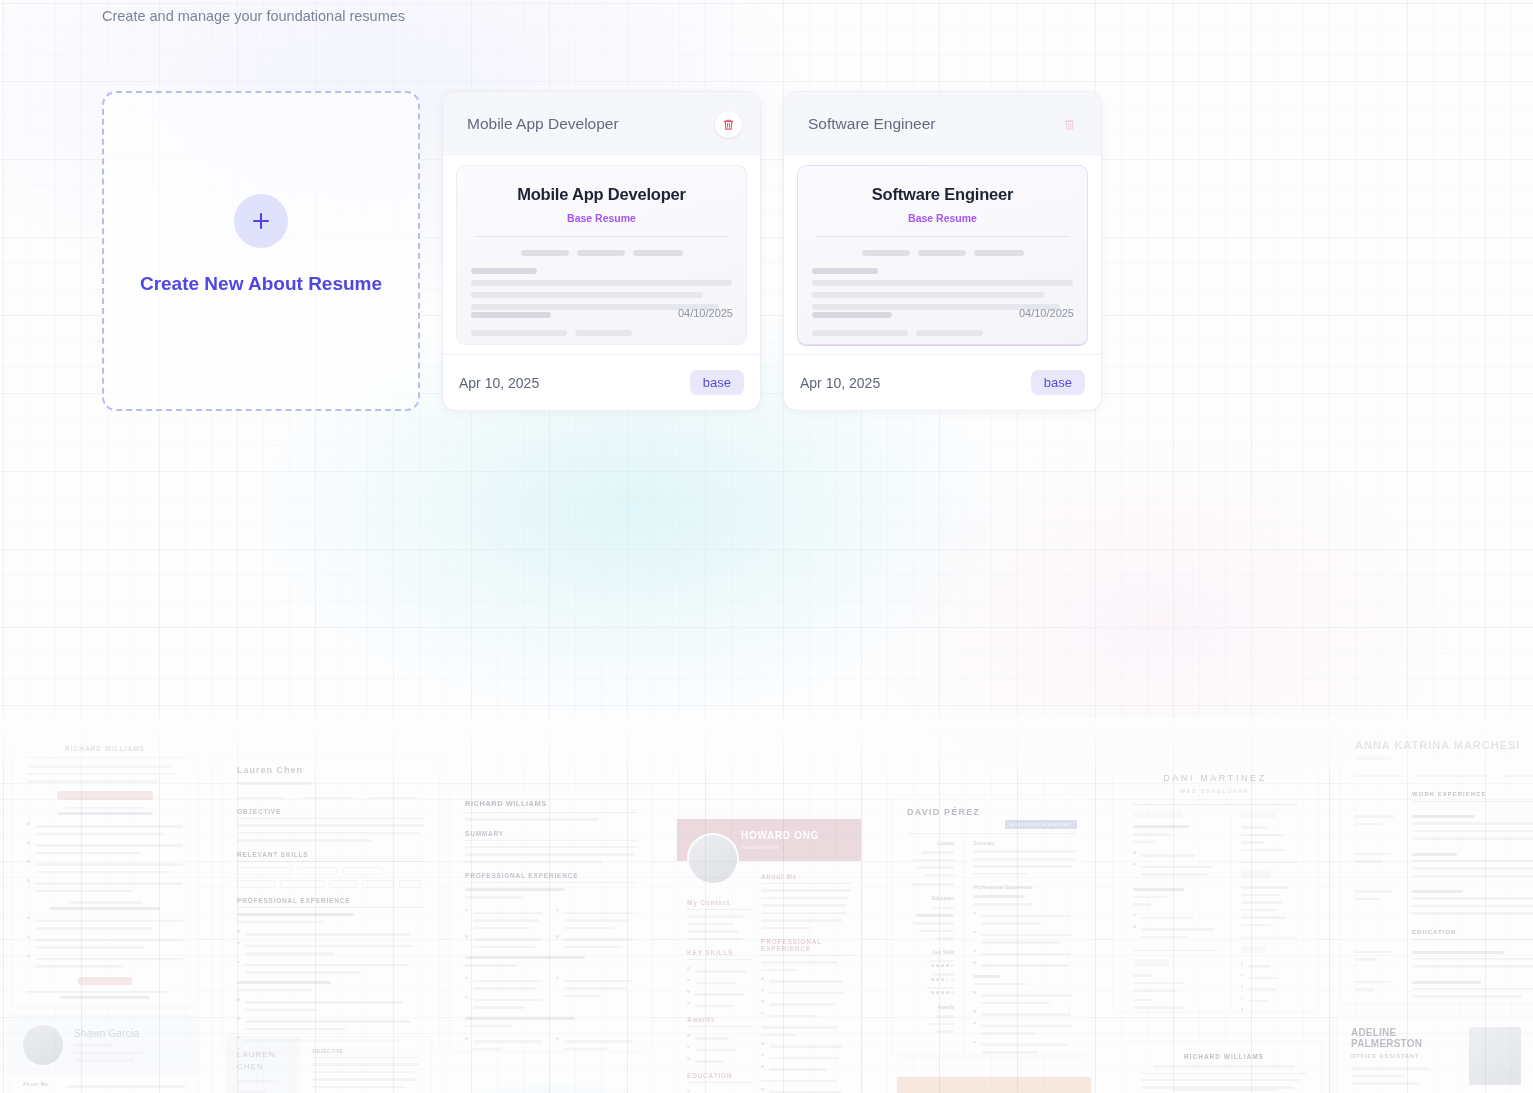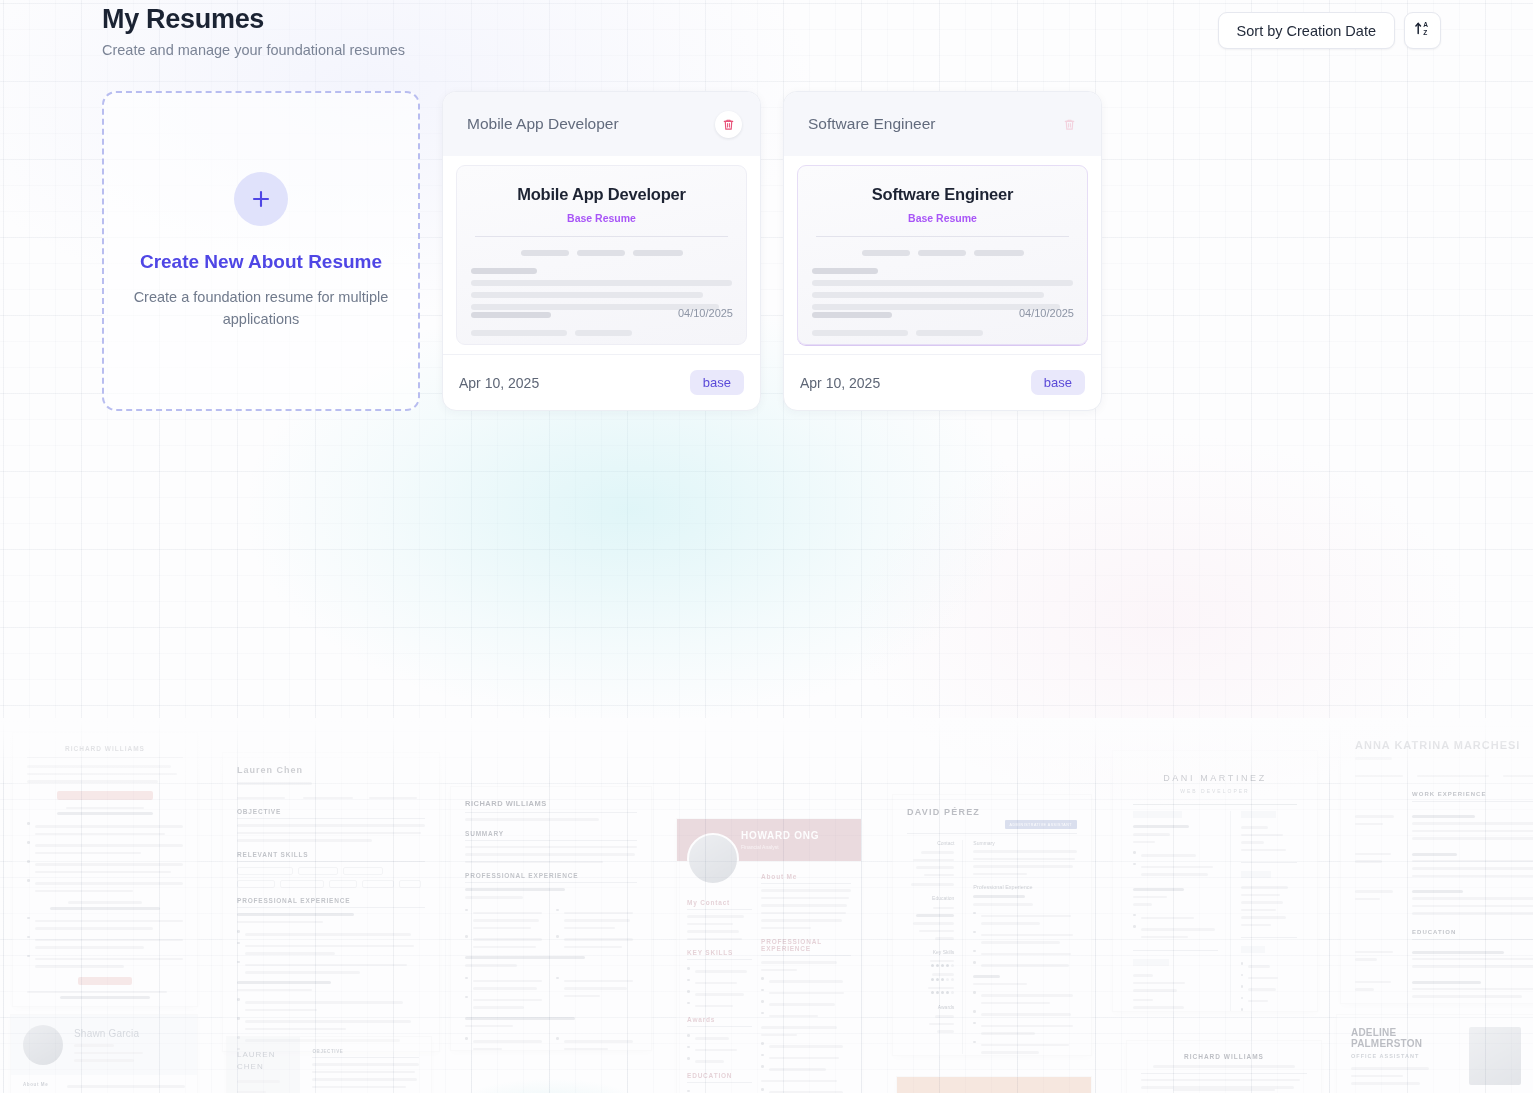--- a/index.html
+++ b/index.html
@@ -314,50 +314,33 @@
 
 <div id="root">
 
   <div class="bg-grid"></div>
   <div class="glow-top"></div>
   <div class="glow-teal"></div>
   <div class="glow-pink"></div>
 
   <div class="header">
     <div class="header-left">
-      <div class="page-title">My Resumes</div>
       <div class="page-subtitle">Create and manage your foundational resumes</div>
-    </div>
-    <div class="header-right">
-      <div class="sort-button">
-        <span>Sort by Creation Date</span>
-      </div>
-      <div class="sort-dir-button">
-        <span>
-          <svg width="17" height="17" viewBox="0 0 17 17">
-            <path d="M4.2 13.6 V3.6" stroke="#1b2333" stroke-width="1.5" fill="none" stroke-linecap="round"></path>
-            <path d="M1.9 6 L4.2 3.4 L6.5 6" stroke="#1b2333" stroke-width="1.5" fill="none" stroke-linecap="round" stroke-linejoin="round"></path>
-            <text x="9.3" y="7.4" font-family="Liberation Sans, sans-serif" font-size="6.6" font-weight="bold" fill="#1b2333">A</text>
-            <text x="9.3" y="14.6" font-family="Liberation Sans, sans-serif" font-size="6.6" font-weight="bold" fill="#1b2333">Z</text>
-          </svg>
-        </span>
-      </div>
     </div>
   </div>
 
   <div class="cards-row">
 
     <div class="create-card">
       <div class="plus-circle">
         <svg width="22" height="22" viewBox="0 0 22 22">
           <path d="M11 4 V18 M4 11 H18" stroke="#4f46e5" stroke-width="2.1" stroke-linecap="round"></path>
         </svg>
       </div>
       <div class="create-title">Create New About Resume</div>
-      <div class="create-desc">Create a foundation resume for multiple applications</div>
     </div>
 
     <div class="resume-card">
       <div class="card-head">
         <span class="card-head-title">Mobile App Developer</span>
         <span class="delete-btn">
           <svg width="13" height="13" viewBox="0 0 14 14">
             <path d="M2.4 3.6 H11.6" stroke="#e8537a" stroke-width="1.25" stroke-linecap="round"></path>
             <path d="M5.3 3.6 V2.4 H8.7 V3.6" stroke="#e8537a" stroke-width="1.25" fill="none" stroke-linejoin="round"></path>
             <path d="M3.5 3.6 L4.1 12 H9.9 L10.5 3.6 Z" stroke="#e8537a" stroke-width="1.25" fill="none" stroke-linejoin="round"></path>

